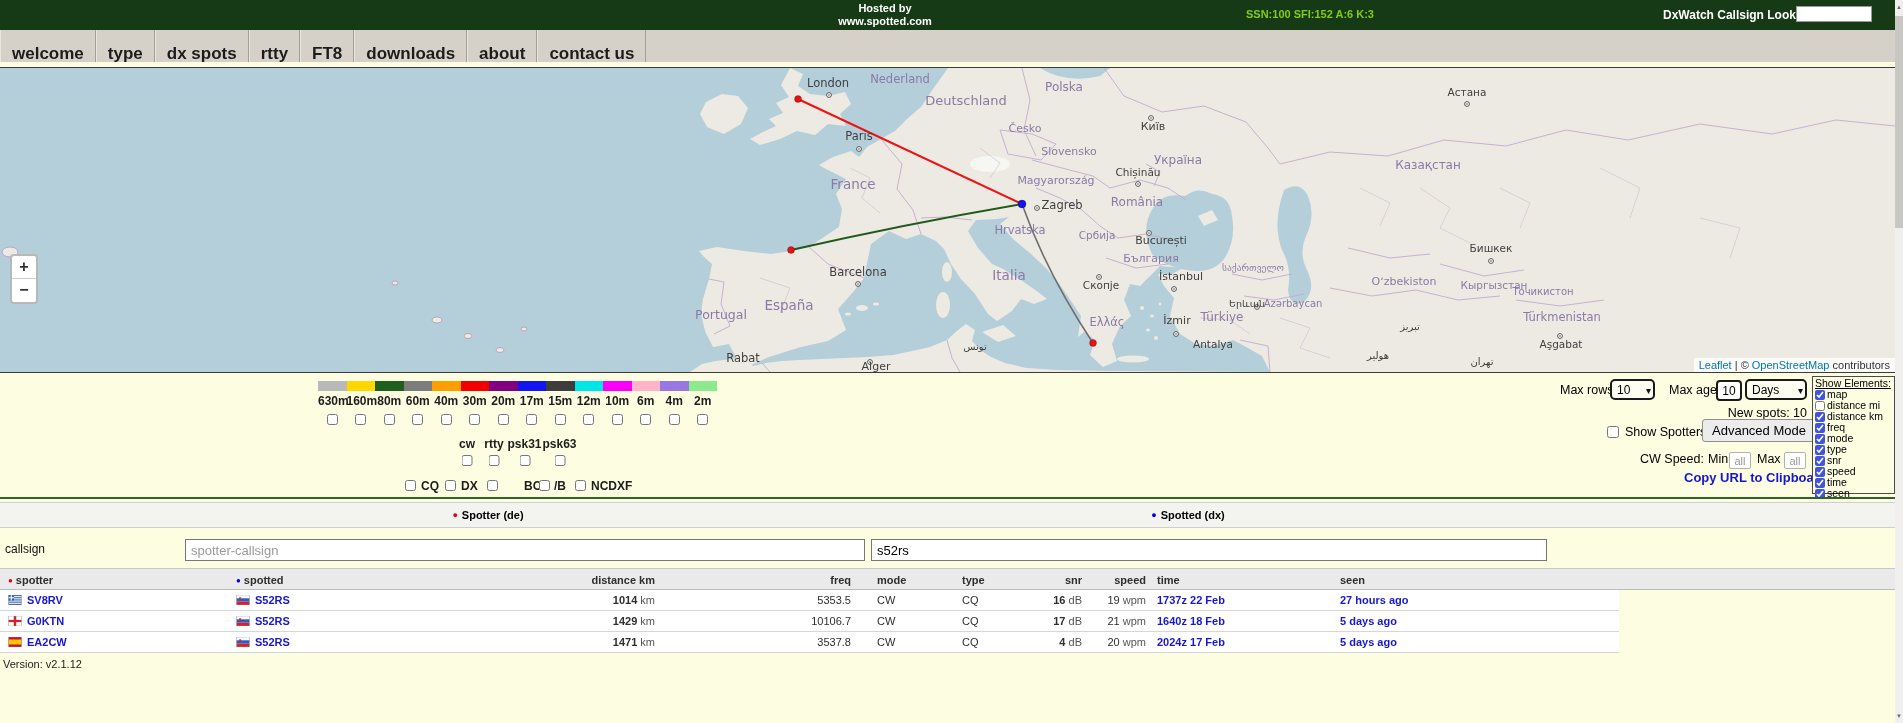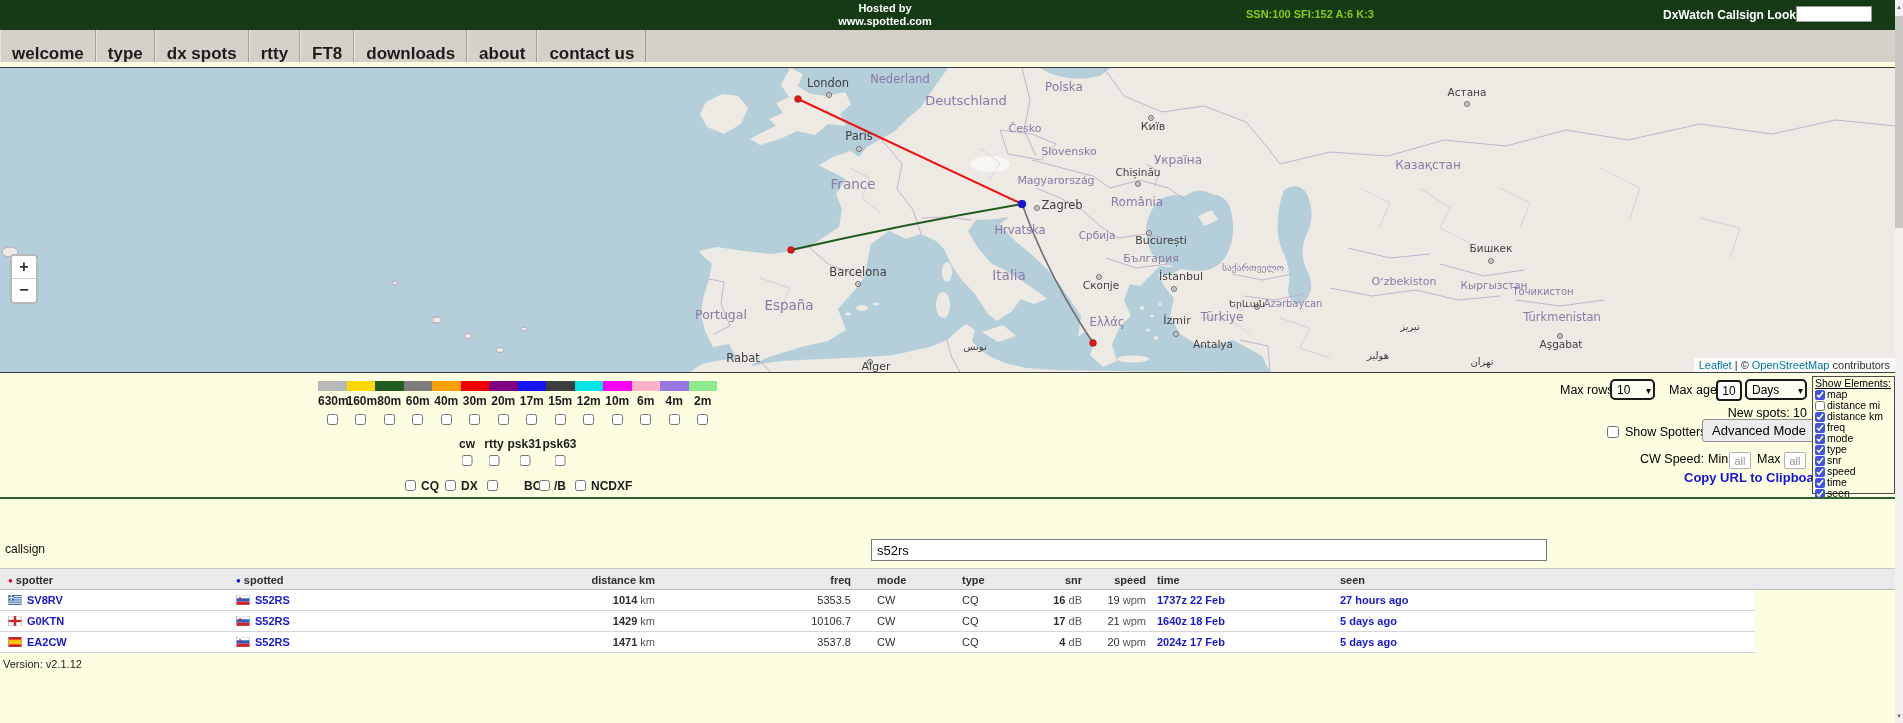--- a/index.html
+++ b/index.html
@@ -79,21 +79,21 @@
   .red{color:#e8001c}.blue{color:#0000e8}
   .cs-label{position:absolute;left:5px;top:538px;font-size:12px;font-weight:normal;color:#111;line-height:22px}
   .s-in{position:absolute;top:539px;height:22px;border:1px solid #777;background:#fff;font-size:13px;
         padding:0 5px;box-sizing:border-box;font-family:"Liberation Sans",sans-serif}
   .s-in::placeholder{color:#9a9a9a}
 
   
   .tbl{position:absolute;left:0;top:568px;width:1895px}
   .thead{position:absolute;left:0;top:0;width:1895px;height:22px;background:#eaeaea;line-height:22px;
        border-top:1px solid #c8c8c8;border-bottom:1px solid #bcbcbc;box-sizing:border-box;font-weight:bold}
-  .trow{position:absolute;left:0;width:1755px;height:21px;background:#fff;line-height:20px;
+  .trow{position:absolute;left:0;width:1619px;height:21px;background:#fff;line-height:20px;
        border-bottom:1px solid #d6d6d6;box-sizing:border-box}
   .tbl span.cell{position:absolute;font-size:11px;color:#2e2e2e;white-space:nowrap}
   .c-spotter{left:8px}.c-spotted{left:236px}
   .c-dist{left:455px;width:200px;text-align:right}
   .c-freq{left:701px;width:150px;text-align:right}
   .c-mode{left:877px}.c-type{left:962px}
   .c-snr{left:988px;width:94px;text-align:right}
   .c-speed{left:1058px;width:88px;text-align:right}
   .c-time{left:1157px}.c-seen{left:1340px}
   .cl{color:#1717cf;font-weight:bold;cursor:pointer;text-decoration:none}
@@ -360,21 +360,30 @@
         <div class="serow"><input type="checkbox" checked="" style=""><span>mode</span></div>
         <div class="serow"><input type="checkbox" checked="" style=""><span>type</span></div>
         <div class="serow"><input type="checkbox" checked="" style=""><span>snr</span></div>
         <div class="serow"><input type="checkbox" checked="" style=""><span>speed</span></div>
         <div class="serow"><input type="checkbox" checked="" style=""><span>time</span></div>
         <div class="serow"><input type="checkbox" checked="" style=""><span>seen</span></div>
       </div>
   </div>
 
   <div class="greenline"></div>
+  <div class="legend">
+    <div class="legitem" style="left:368px">
+      <span class="dot red">●</span><span>Spotter (de)</span>
+    </div>
+    <div class="legitem" style="left:1068px">
+      <span class="dot blue">●</span><span>Spotted (dx)</span>
+    </div>
+  </div>
   <div class="cs-label">callsign</div>
+  <input class="s-in" style="left: 185px; width: 680px;" type="text" placeholder="spotter-callsign">
   <input class="s-in" style="left: 871px; width: 676px;" type="text" value="s52rs">
 
   <div class="tbl" id="tbl">
     <div class="thead" id="thead">
         <span class="cell c-spotter"><span class="hdot red">●</span>spotter</span>
         <span class="cell c-spotted"><span class="hdot blue">●</span>spotted</span>
         <span class="cell c-dist">distance km</span>
         <span class="cell c-freq">freq</span>
         <span class="cell c-mode">mode</span>
         <span class="cell c-type">type</span>

